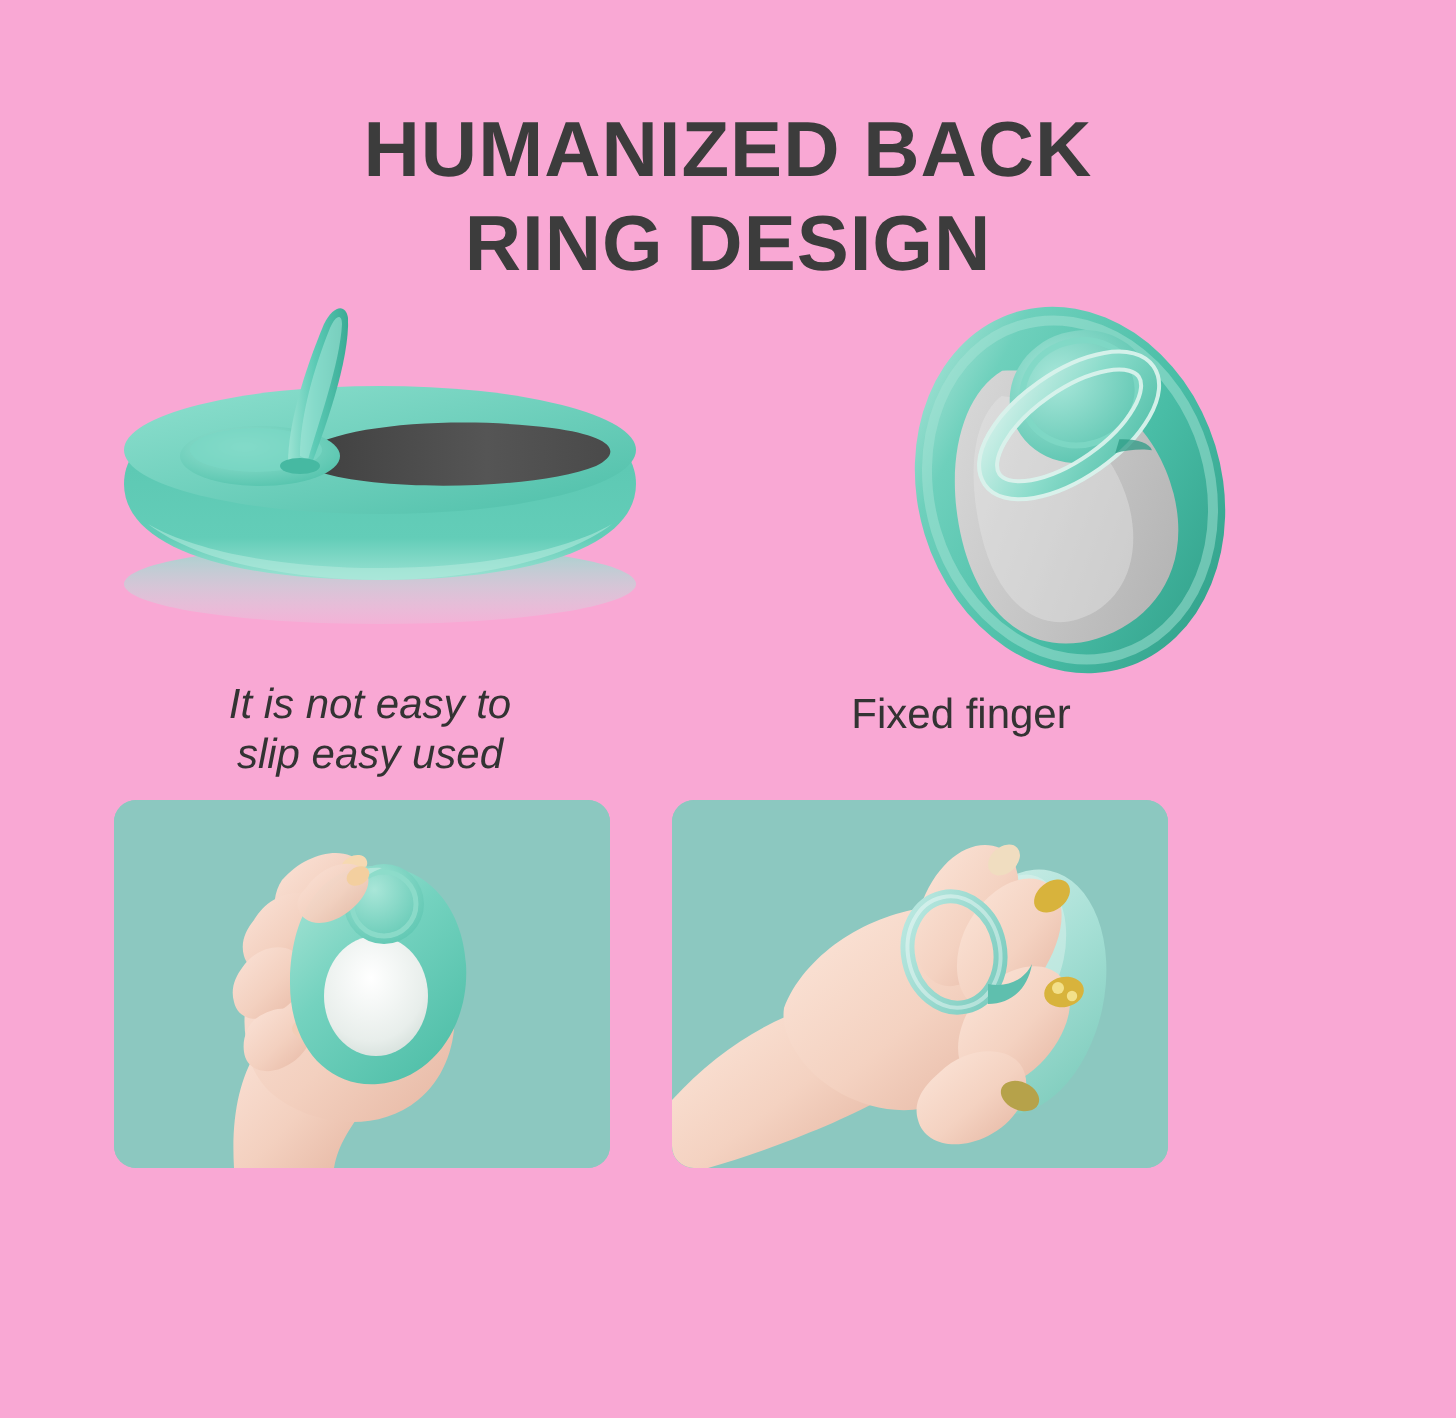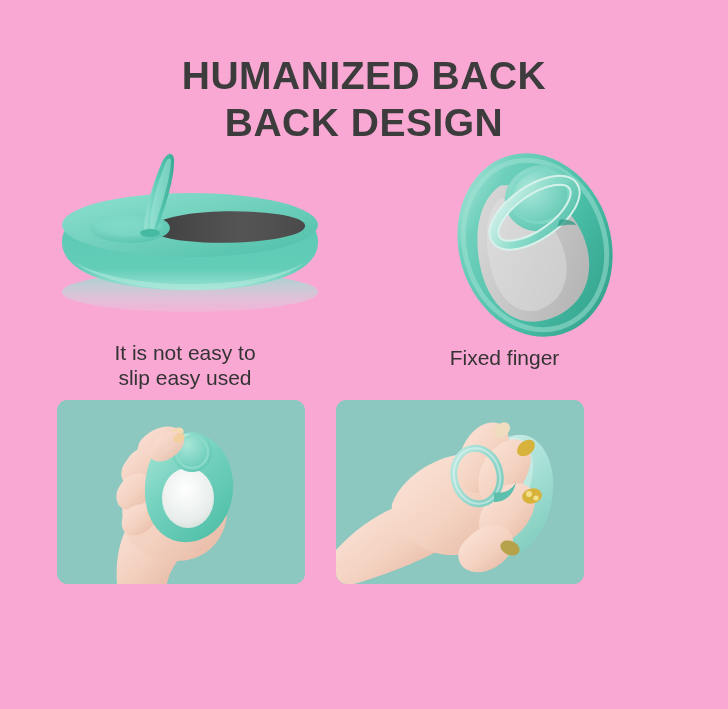--- a/index.html
+++ b/index.html
@@ -67,23 +67,24 @@
     color: #333333;
     font-size: 21px;
     line-height: 25px;
     font-family: "Liberation Sans", sans-serif;
     text-align: center;
   }
   .caption-left {
     left: 55px;
     top: 340px;
     width: 260px;
+    font-style: italic;
   }
   .caption-right {
-    left: 372px;
+    left: 348px;
     top: 345px;
     width: 265px;
   }
 
   
   .photo-panel {
     position: absolute;
     top: 400px;
     width: 248px;
     height: 184px;
@@ -100,21 +101,21 @@
     height: 184px;
   }
 </style>
 </head>
 <body>
 
 <div class="page">
 
   <div class="title-block">
     <span class="title-line">HUMANIZED BACK</span>
-    <span class="title-line">BACK DESIGN</span>
+    <span class="title-line">RING DESIGN</span>
   </div>
 
   <div class="hero-row">
 
     <div class="hero-cell hero-left">
       <svg class="hero-svg" viewBox="0 0 330 190" xmlns="http://www.w3.org/2000/svg">
         <defs>
           <linearGradient id="bodySideGrad" x1="0" y1="0" x2="0" y2="1">
             <stop offset="0%" stop-color="#7fd9c6"></stop>
             <stop offset="42%" stop-color="#5ec9b4"></stop>

